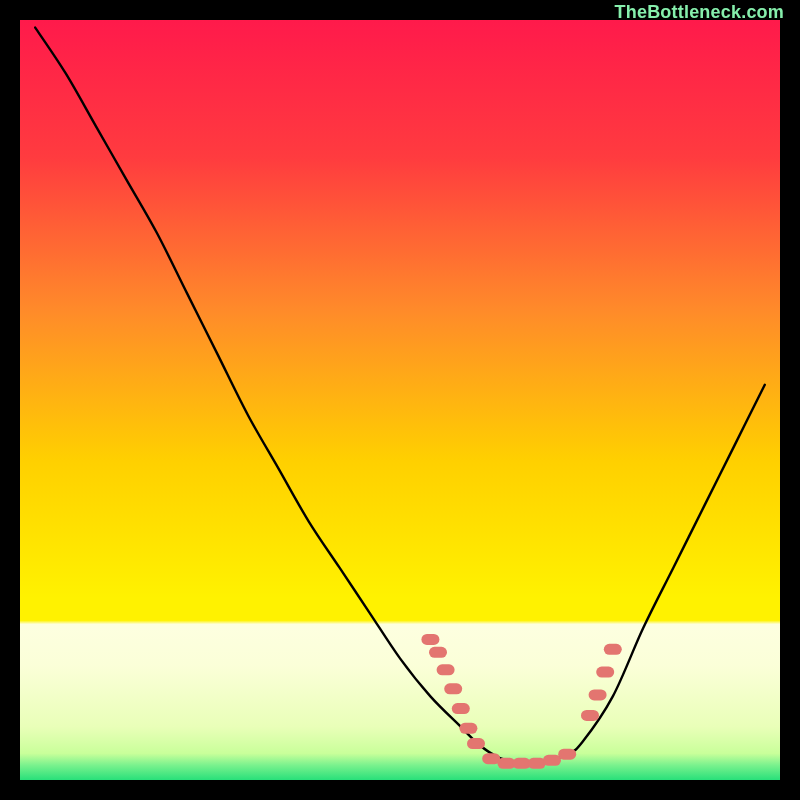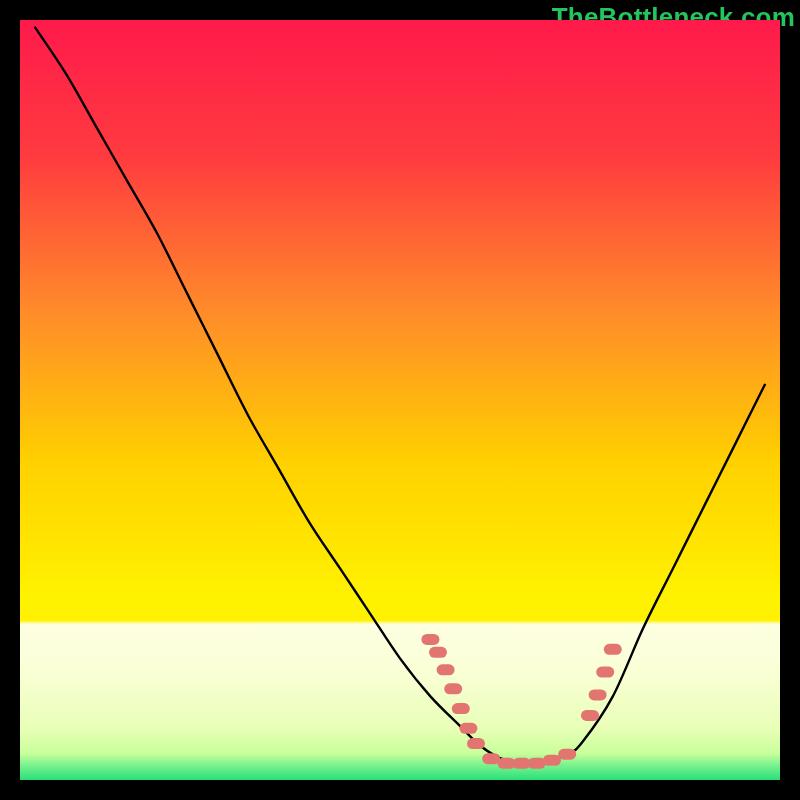--- a/index.html
+++ b/index.html
@@ -22,23 +22,23 @@
   .plot-area {
     position: absolute;
     top: 0;
     left: 0;
     width: 760px;
     height: 760px;
   }
   .watermark {
     position: absolute;
     top: 2px;
-    right: 5px;
-    color: #22c55e;
-    font-size: 26px;
+    right: 16px;
+    color: #86efac;
+    font-size: 18px;
     font-weight: 600;
     letter-spacing: 0.2px;
     font-family: Arial, sans-serif;
   }
   svg { display: block; }
 </style>
 </head>
 <body>
 
 <div class="watermark">TheBottleneck.com</div>

